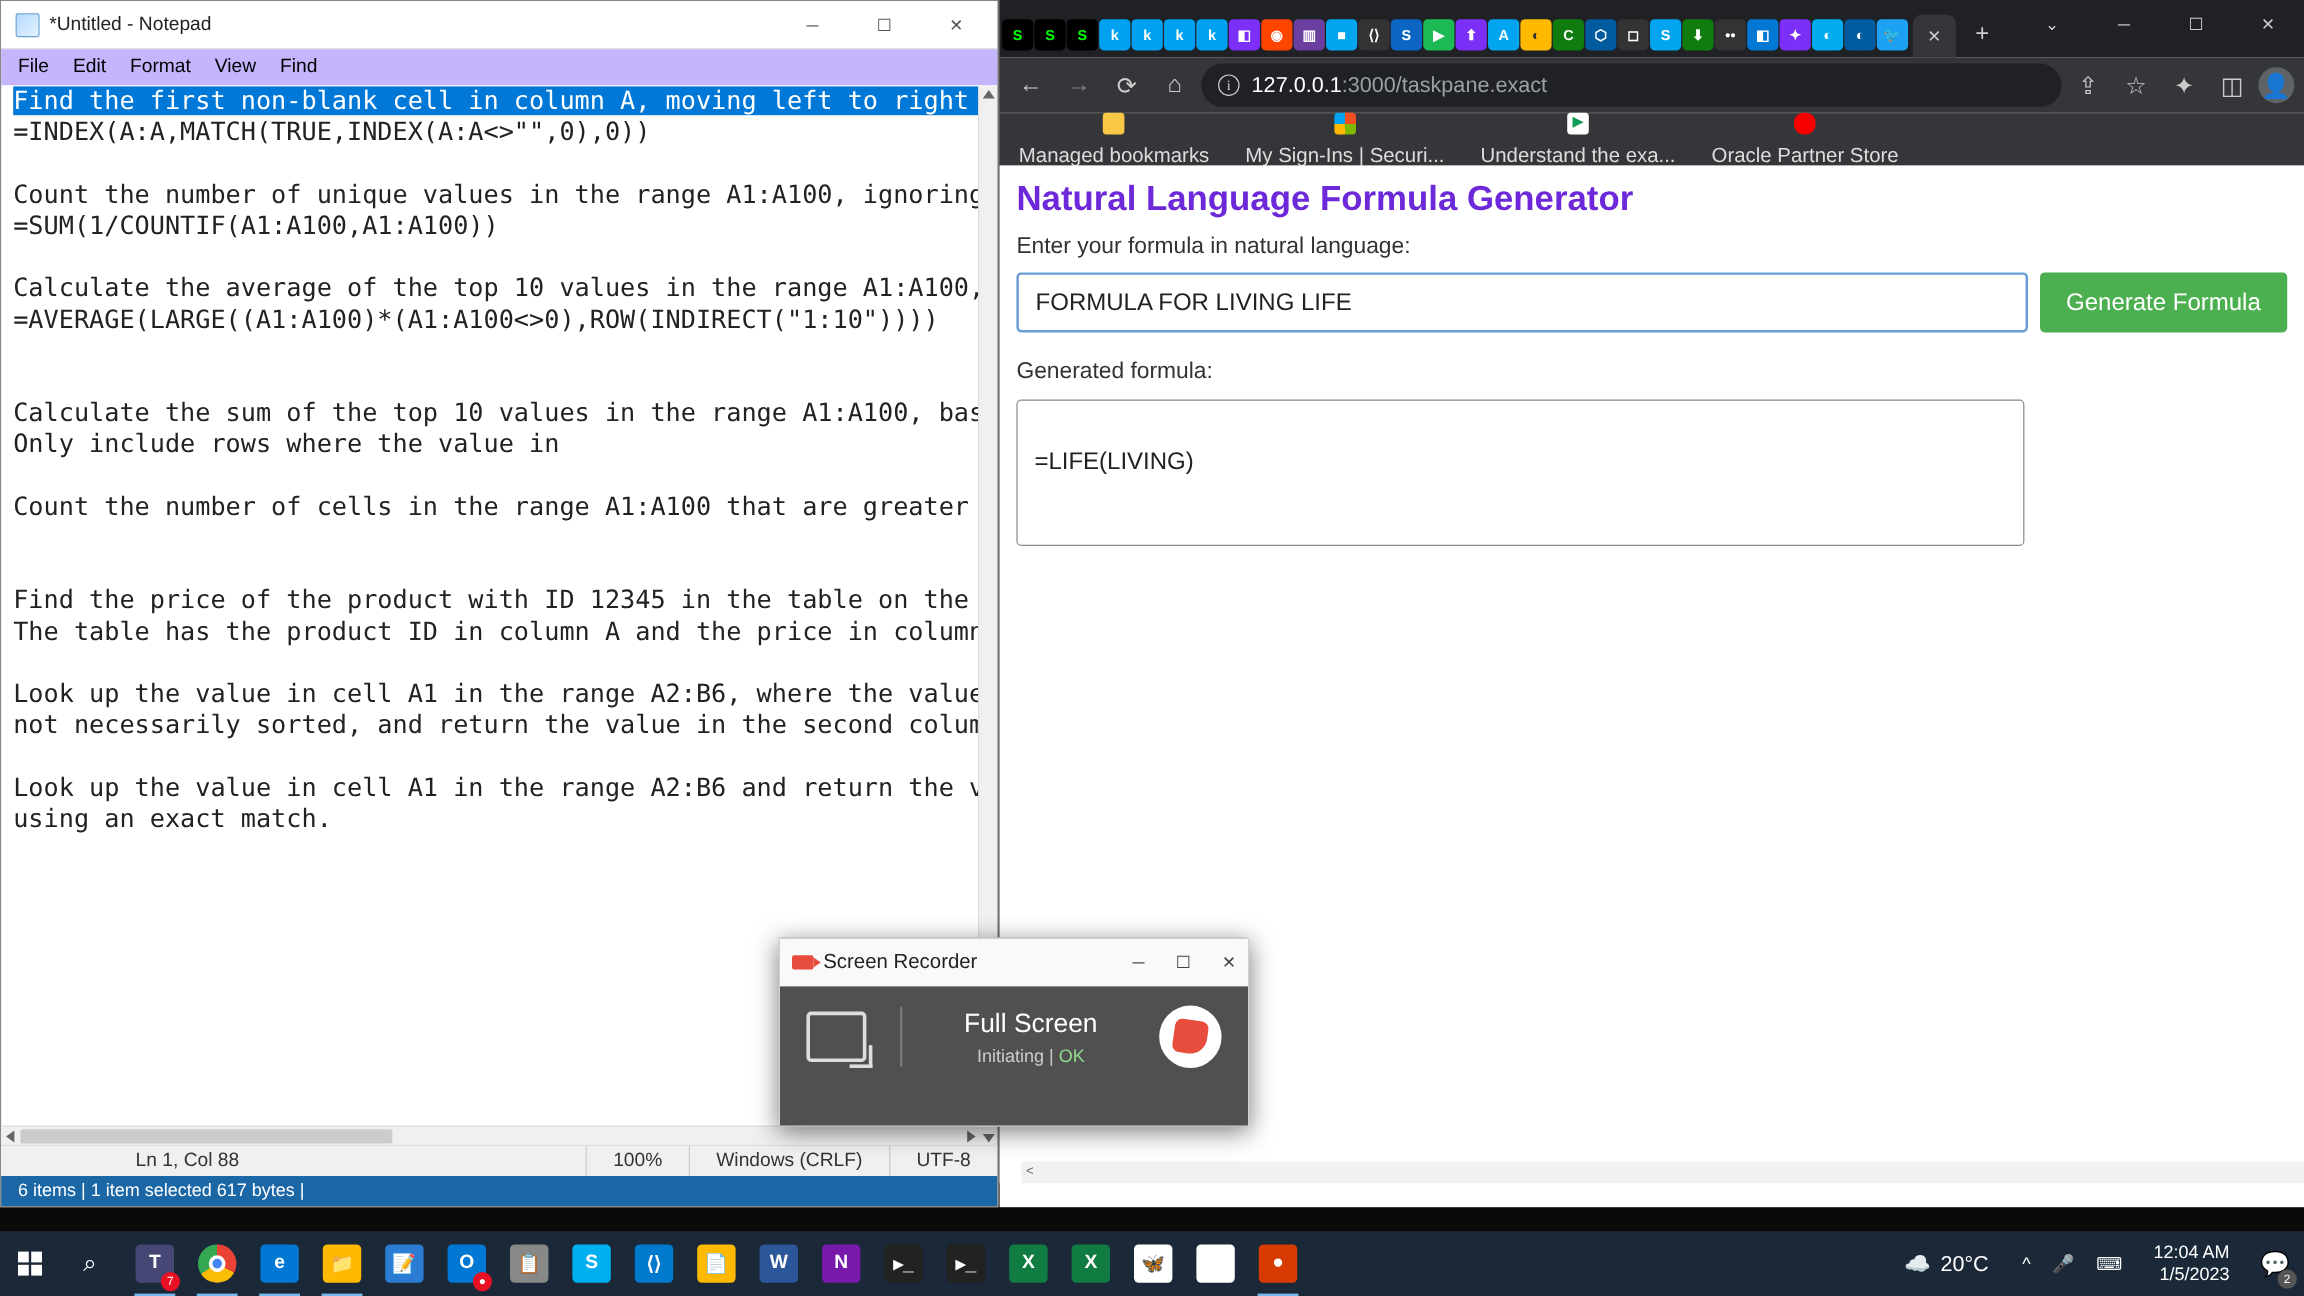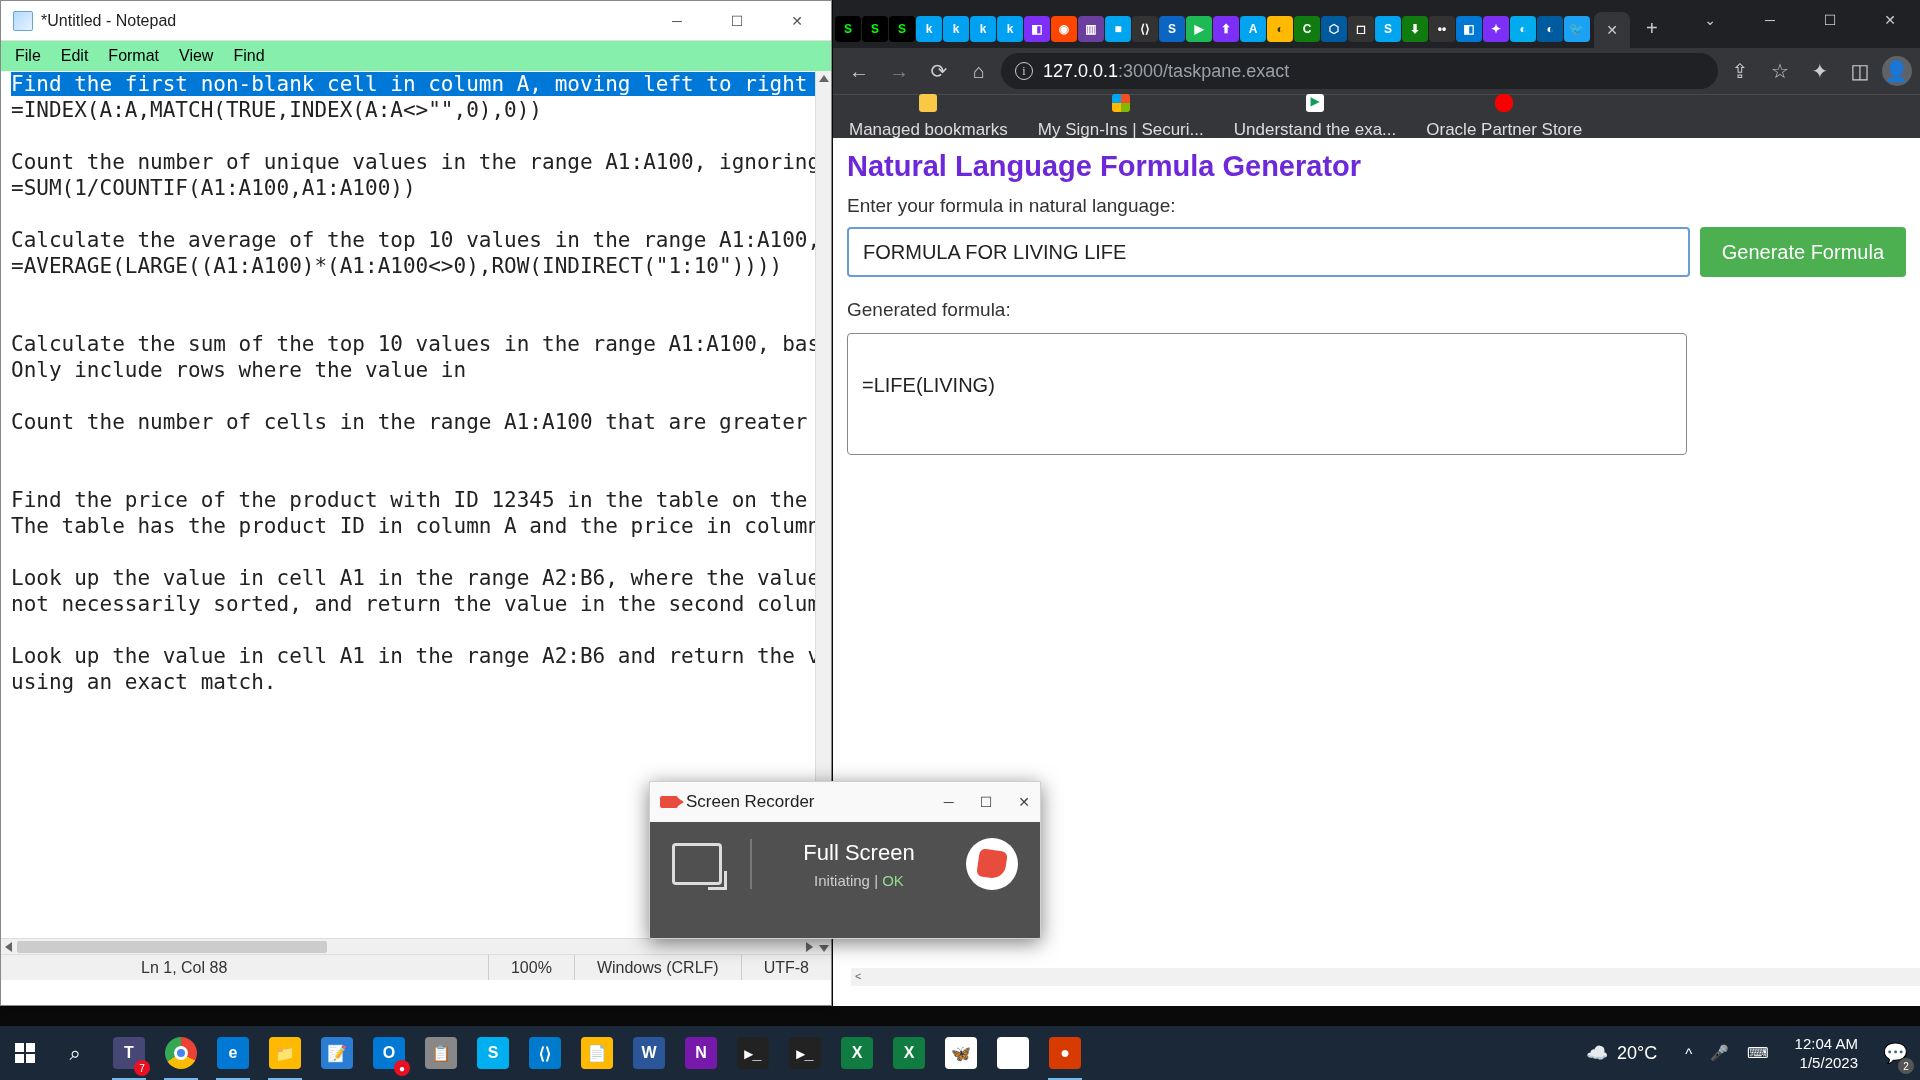--- a/index.html
+++ b/index.html
@@ -5,34 +5,34 @@
 * { margin: 0; padding: 0; box-sizing: border-box; }
 body { font-family: "Segoe UI", Tahoma, sans-serif; width: 1920px; height: 1080px; overflow: hidden; background: #0a0a0a; position: relative; }
 
 
 .notepad { position: absolute; left: 0; top: 0; width: 832px; height: 1006px; background: #fff; border: 1px solid #888; box-shadow: 0 2px 8px rgba(0,0,0,0.3); }
 .np-titlebar { height: 40px; display: flex; align-items: center; padding: 0 4px; background: #fff; border-bottom: 1px solid #e0e0e0; }
 .np-titleicon { width: 20px; height: 20px; margin: 0 8px; background: linear-gradient(135deg,#b3d9ff 0%,#e6f2ff 100%); border: 1px solid #6aa3d6; border-radius: 2px; }
 .np-title { flex: 1; font-size: 16px; color: #222; }
 .np-winbtns { display: flex; }
 .np-winbtn { width: 60px; height: 40px; display: flex; align-items: center; justify-content: center; font-size: 14px; color: #555; }
-.np-menubar { height: 30px; display: flex; align-items: center; padding: 0 4px; font-size: 16px; background: #86efac; }
+.np-menubar { height: 30px; display: flex; align-items: center; padding: 0 4px; font-size: 16px; background: #c4b5fd; }
 .np-menuitem { padding: 4px 10px; }
 .np-textarea { width: 816px; height: 886px; font-family: Consolas, monospace; font-size: 21px; line-height: 26px; border: none; resize: none; color: #222; white-space: pre; overflow: hidden; position: relative; padding: 0 10px; }
 .np-hl { background: #0078d7; color: #fff; }
 .np-vscroll { position: absolute; right: 0; top: 70px; width: 16px; height: 885px; background: #f0f0f0; border-left: 1px solid #ddd; }
 .np-vscroll::before { content:""; position:absolute; top:4px; left:3px; width:0; height:0; border-left:5px solid transparent; border-right:5px solid transparent; border-bottom:7px solid #666; }
 .np-vscroll::after { content:""; position:absolute; bottom:4px; left:3px; width:0; height:0; border-left:5px solid transparent; border-right:5px solid transparent; border-top:7px solid #666; }
 .np-hscroll { position: absolute; left:0; bottom:51px; width:816px; height:16px; background:#f0f0f0; border-top:1px solid #ddd; }
 .np-hscroll-thumb { position:absolute; left:16px; top:2px; width:310px; height:12px; background:#ccc; border-radius:2px; }
 .np-hscroll::before { content:""; position:absolute; left:4px; top:3px; width:0; height:0; border-top:5px solid transparent; border-bottom:5px solid transparent; border-right:7px solid #666; }
 .np-hscroll::after { content:""; position:absolute; right:4px; top:3px; width:0; height:0; border-top:5px solid transparent; border-bottom:5px solid transparent; border-left:7px solid #666; }
 .np-statusbar { position:absolute; bottom:25px; left:0; width:100%; height:26px; display:flex; align-items:center; font-size:16px; background:#f0f0f0; border-top:1px solid #ddd; color:#333; }
 .np-stat { padding: 0 22px; border-left: 1px solid #ccc; height: 100%; display: flex; align-items: center; }
-.np-stat:first-child { border-left: none; flex: 1; padding-left: 112px; margin-left: 28px; }
+.np-stat:first-child { border-left: none; flex: 1; padding-left: 112px; }
 .np-explorerbar { position:absolute; bottom:0; left:0; width:100%; height:25px; background:#1b66a5; color:#fff; font-size:15px; display:flex; align-items:center; padding:0 14px; }
 
 
 .browser { position:absolute; left:833px; top:0; width:1087px; height:1006px; background:#fff; }
 .br-tabstrip { height:48px; background:#202124; display:flex; align-items:flex-end; }
 .br-tabicons { display:flex; padding: 6px 2px; gap:1px; }
 .br-tabicon { width:26px; height:26px; border-radius:4px; display:flex; align-items:center; justify-content:center; font-size:12px; font-weight:bold; color:#fff; }
 .br-tab-active { width:36px; height:36px; background:#35363a; border-radius:8px 8px 0 0; margin-left:2px; display:flex; align-items:center; justify-content:center; position:relative; }
 .br-tab-close { color:#ccc; font-size:14px; }
 .br-newtab { color:#ccc; font-size:20px; margin:0 16px 8px; }
@@ -140,20 +140,21 @@
   <div class="np-vscroll"></div>
   <div class="np-hscroll">
       <div class="np-hscroll-thumb"></div>
     </div>
   <div class="np-statusbar">
     <div class="np-stat">Ln 1, Col 88</div>
     <div class="np-stat">100%</div>
     <div class="np-stat">Windows (CRLF)</div>
     <div class="np-stat">UTF-8</div>
   </div>
+  <div class="np-explorerbar">6 items  |  1 item selected  617 bytes  |</div>
 </div>
 
 <div class="browser">
   <div class="br-tabstrip">
     <div class="br-tabicons" id="br-tabicons">
         <div class="br-tabicon" style="background: rgb(0, 0, 0); color: rgb(0, 255, 0);">S</div>
         <div class="br-tabicon" style="background: rgb(0, 0, 0); color: rgb(0, 255, 0);">S</div>
         <div class="br-tabicon" style="background: rgb(0, 0, 0); color: rgb(0, 255, 0);">S</div>
         <div class="br-tabicon" style="background: rgb(0, 161, 241); color: rgb(255, 255, 255);">k</div>
         <div class="br-tabicon" style="background: rgb(0, 161, 241); color: rgb(255, 255, 255);">k</div>

